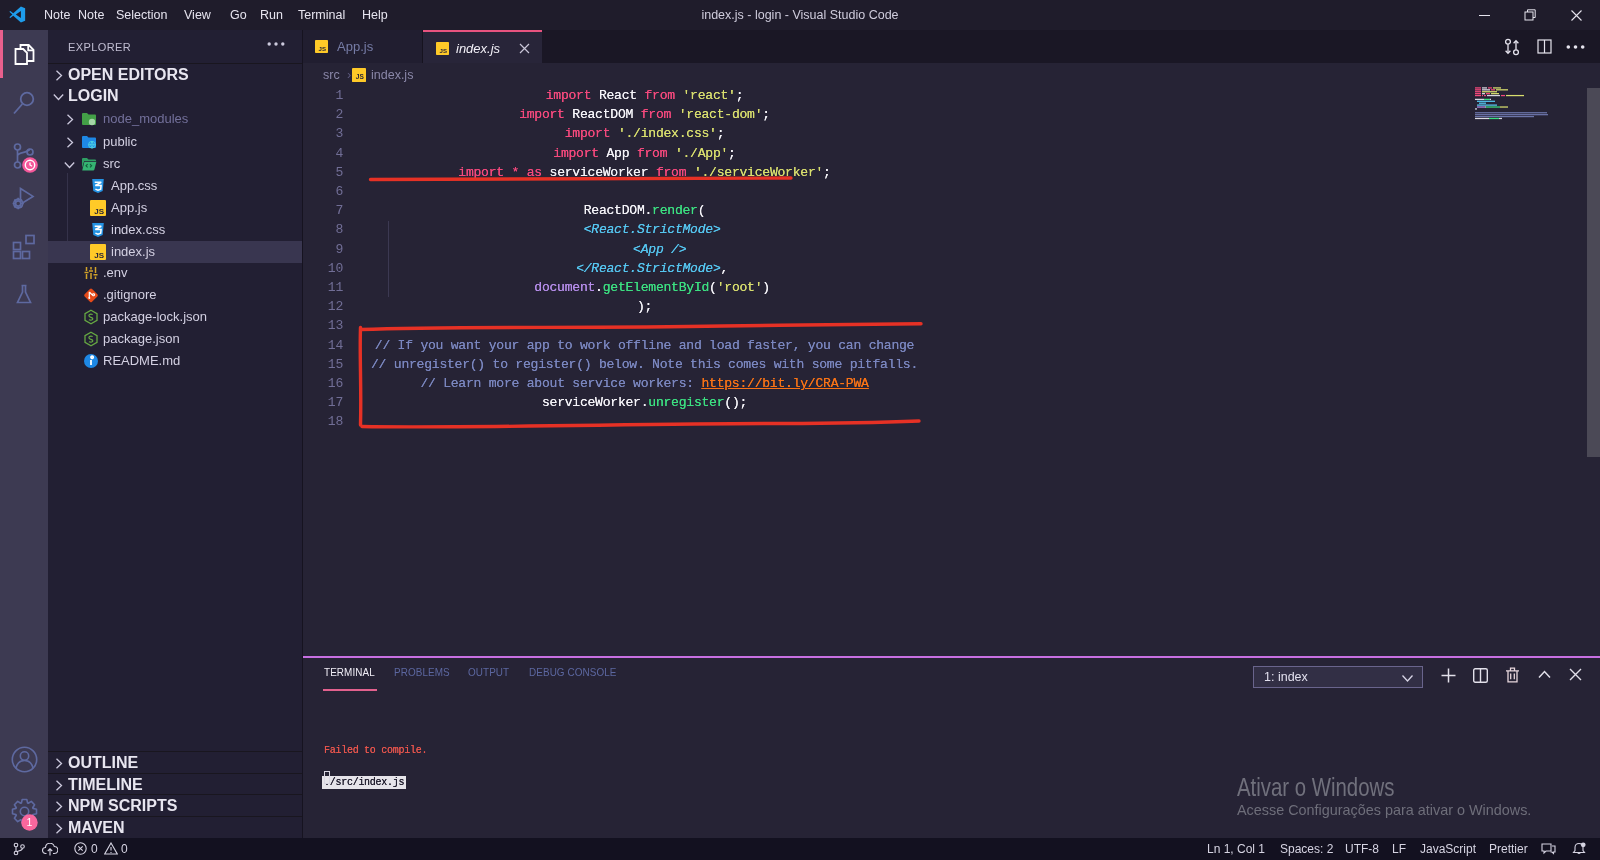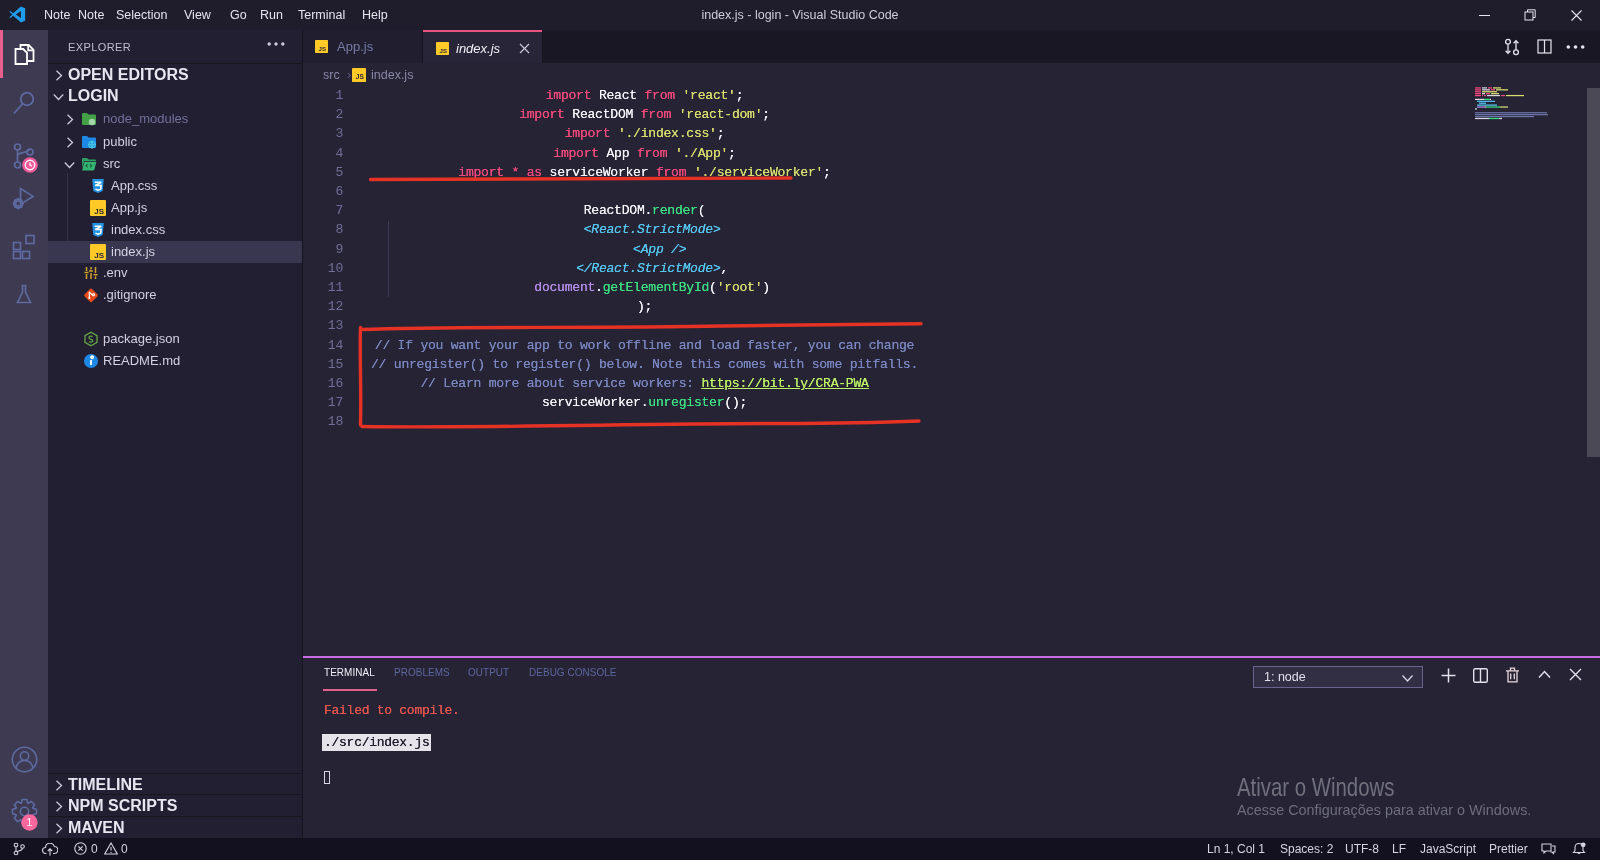--- a/index.html
+++ b/index.html
@@ -39,28 +39,28 @@
 
 #codearea { left:303px; top:87px; width:1297px; height:569px; background:#262335; }
 #linenums { position:absolute; left:0; top:-1px; width:40px; text-align:right; font-family:"Liberation Mono",monospace; font-size:13.1px; letter-spacing:-0.26px; line-height:19.2px; color:#716e96; white-space:pre; }
 #code { position:absolute; left:68px; top:-1px; font-family:"Liberation Mono",monospace; font-size:13.1px; letter-spacing:-0.26px; line-height:19.2px; color:#f4f3f8; white-space:pre; text-shadow:0 0 .6px currentColor;text-align:center; }
 .kw { color:#f5497d; }
 .str { color:#d8de6e; }
 .fn { color:#3cdf81; }
 .jsx { color:#55c6f0; font-style:italic; }
 .doc { color:#b48ce8; }
 .cmt { color:#7a86bf; }
-.lnk { color:#bef264; text-decoration:underline; }
+.lnk { color:#f97316; text-decoration:underline; }
 #indent-guide { position:absolute; left:85px; top:134px; width:1px; height:76px; background:#3c3952; }
 #scrollbar { position:absolute; left:1284px; top:1px; width:13px; height:369px; background:#4b4956; }
 
 
 #panel { left:303px; top:656px; width:1297px; height:182px; background:#262335; border-top:2px solid #c76fe2; }
 .ptab { position:absolute; top:8px; font-size:11px; letter-spacing:.1px; color:#5c67a0; transform:scaleX(.9); transform-origin:0 50%; }
-#panel .mono { font-family:"Liberation Mono",monospace; font-size:13px; letter-spacing:-0.27px; line-height:17.1px; white-space:pre; text-shadow:0 0 .5px currentColor; }
+#panel .mono { font-family:"Liberation Mono",monospace; font-size:10px; letter-spacing:-0.27px; line-height:17.1px; white-space:pre; text-shadow:0 0 .5px currentColor;margin-top:40px; }
 #term-drop { position:absolute; left:950px; top:8px; width:170px; height:22px; background:#322f45; border:1px solid #69648c; color:#e2e0ee; font-size:12.5px; line-height:20px; }
 .picon { position:absolute; top:8px; color:#c9c6da; }
 
 
 #statusbar { left:0; top:838px; width:1600px; height:22px; background:#131120; color:#d6d4e2; font-size:12px; }
 #statusbar .it { position:absolute; top:0; line-height:22px; }
 
 
 #wm1 { left:1237px; top:773px; font-size:25px; color:#70707c; transform:scaleX(.815); transform-origin:0 0; }
 #wm2 { left:1237px; top:802px; font-size:14.4px; color:#6e6e7a; }
@@ -256,34 +256,47 @@
       <span class="lbl" style="left:55px">.env</span>
     </div>
     <div class="row" style="top:254px">
       <svg class="ic" style="left:35px" viewBox="0 0 16 16">
           <rect x="3" y="3" width="10.5" height="10.5" rx="1.5" fill="#e64a19" transform="rotate(45 8 8)"></rect>
           <path d="M6.3 5 L9.5 8.2 M6.3 5 V11 M9.8 8.4 a1 1 0 1 1 .1.1 Z" stroke="#fff" stroke-width="1.2" fill="none"></path>
           <circle cx="6.3" cy="11" r="1" fill="#fff"></circle>
         </svg>
       <span class="lbl" style="left:55px">.gitignore</span>
     </div>
+    <div class="row" style="top:276px">
+      <svg class="ic" style="left:35px" viewBox="0 0 16 16">
+          <path d="M8 1.2 L14 4.6 V11.4 L8 14.8 L2 11.4 V4.6 Z" fill="none" stroke="#66a843" stroke-width="1.3"></path>
+          <path d="M9.7 5.5 c-2.3-.8-3.8 0-3.8 1.3 c0 2 3.9 1.3 3.9 3 c0 1.2-1.8 1.8-3.9 .9" fill="none" stroke="#66a843" stroke-width="1.2"></path>
+        </svg>
+      <span class="lbl" style="left:55px">package-lock.json</span>
+    </div>
     <div class="row" style="top:320px">
       <svg class="ic" style="left:35px" viewBox="0 0 16 16">
           <circle cx="8" cy="8" r="7" fill="#1e88e5"></circle>
           <path d="M8 4.2 a1.1 1.1 0 1 1 0 .1 Z M8 7 V12" stroke="#fff" stroke-width="1.8" fill="none"></path>
         </svg>
       <span class="lbl" style="left:55px">README.md</span>
     </div>
     <div class="row" style="top:298px">
       <svg class="ic" style="left:35px" viewBox="0 0 16 16">
           <path d="M8 1.2 L14 4.6 V11.4 L8 14.8 L2 11.4 V4.6 Z" fill="none" stroke="#66a843" stroke-width="1.3"></path>
           <path d="M9.7 5.5 c-2.3-.8-3.8 0-3.8 1.3 c0 2 3.9 1.3 3.9 3 c0 1.2-1.8 1.8-3.9 .9" fill="none" stroke="#66a843" stroke-width="1.2"></path>
         </svg>
       <span class="lbl" style="left:55px">package.json</span>
     </div>
+    <div class="sect" style="top:721px">
+        <svg class="cv" width="8" height="11" viewBox="0 0 8 11" fill="none" stroke="#cdcade" stroke-width="1.3">
+          <path d="M1.5 0.8 L6.5 5.5 L1.5 10.2"></path>
+        </svg>
+        <b>OUTLINE</b>
+      </div>
     <div class="sect" style="top:743px">
         <svg class="cv" width="8" height="11" viewBox="0 0 8 11" fill="none" stroke="#cdcade" stroke-width="1.3">
           <path d="M1.5 0.8 L6.5 5.5 L1.5 10.2"></path>
         </svg>
         <b>TIMELINE</b>
       </div>
     <div class="sect" style="top:764px">
         <svg class="cv" width="8" height="11" viewBox="0 0 8 11" fill="none" stroke="#cdcade" stroke-width="1.3">
           <path d="M1.5 0.8 L6.5 5.5 L1.5 10.2"></path>
         </svg>
@@ -430,21 +443,21 @@
     </svg>
   </div>
 
   <div class="abs" id="panel">
     <span class="ptab" style="left:21px;color:#f0eef6">TERMINAL</span>
     <div class="abs" style="left:20px;top:31px;width:54px;height:2px;background:#e2618e"></div>
     <span class="ptab" style="left:91px">PROBLEMS</span>
     <span class="ptab" style="left:165px">OUTPUT</span>
     <span class="ptab" style="left:226px">DEBUG CONSOLE</span>
     <div id="term-drop">
-        <span style="position:absolute;left:10px">1: node</span>
+        <span style="position:absolute;left:10px">1: index</span>
       <svg class="abs" style="left:148px;top:8px" width="11" height="7" viewBox="0 0 11 7" fill="none" stroke="#d8d5e6" stroke-width="1.3">
           <path d="M0.5 0.5 L5.5 6 L10.5 0.5"></path>
         </svg>
     </div>
     <svg class="picon abs" style="left:1138px;top:10px" width="15" height="15" viewBox="0 0 15 15" stroke="#e2e0ea" stroke-width="1.5">
         <path d="M7.5 0.5 V14.5 M0.5 7.5 H14.5"></path>
       </svg>
     <svg class="picon abs" style="left:1170px;top:10px" width="15" height="15" viewBox="0 0 15 15" fill="none" stroke="#e2e0ea" stroke-width="1.4">
         <rect x="0.7" y="0.7" width="13.6" height="13.6" rx="1.5"></rect>
         <path d="M7.5 0.7 V14.3"></path>

